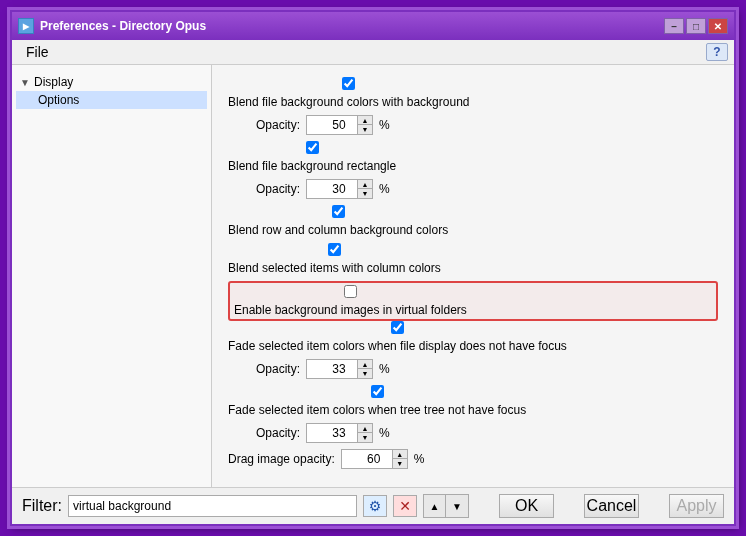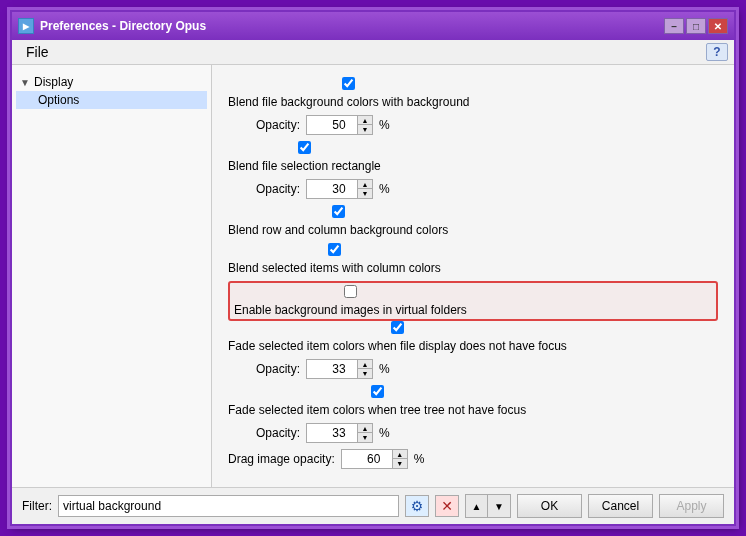--- a/index.html
+++ b/index.html
@@ -232,21 +232,21 @@
     .footer {
       border-top: 1px solid #ccc;
       background: #f0f0f0;
       padding: 6px 10px;
       display: flex;
       align-items: center;
       gap: 6px;
     }
 
     .filter-label {
-      font-size: 12px;
+      font-size: 16px;
       white-space: nowrap;
     }
 
     .filter-input {
       flex: 1;
       height: 22px;
       border: 1px solid #aaa;
       padding: 0 4px;
       font-size: 12px;
       background: white;
@@ -277,29 +277,30 @@
       font-size: 14px;
     }
 
     .action-buttons {
       display: flex;
       gap: 6px;
       margin-left: auto;
     }
 
     .action-btn {
-      width: 65px;
+      width: 55px;
       height: 24px;
       border: 1px solid #aaa;
       background: linear-gradient(to bottom, #f8f8f8, #e0e0e0);
       cursor: pointer;
-      font-size: 12px;
-      display: flex;
-      align-items: center;
-      justify-content: center;
+      font-size: 16px;
+      display: flex;
+      align-items: center;
+      justify-content: center;
+      margin-left: 24px;
     }
 
     .action-btn.disabled {
       color: #aaa;
       cursor: default;
     }
 
     .nav-btn-group {
       display: flex;
       border: 1px solid #aaa;
@@ -372,21 +373,21 @@
             <button class="spinner-btn">▲</button>
             <button class="spinner-btn">▼</button>
           </div>
         </div>
         <span>%</span>
       </div>
 
       <div class="option-row">
         <label>
           <input type="checkbox" checked="" style="">
-          <span>Blend file selection rectangle</span>
+          <span>Blend file background rectangle</span>
         </label>
       </div>
       <div class="indent-row">
         <span>Opacity:</span>
         <div class="spinner-container">
           <input class="spinner-input" type="text" value="30" style="">
           <div class="spinner-btns">
             <button class="spinner-btn">▲</button>
             <button class="spinner-btn">▼</button>
           </div>

